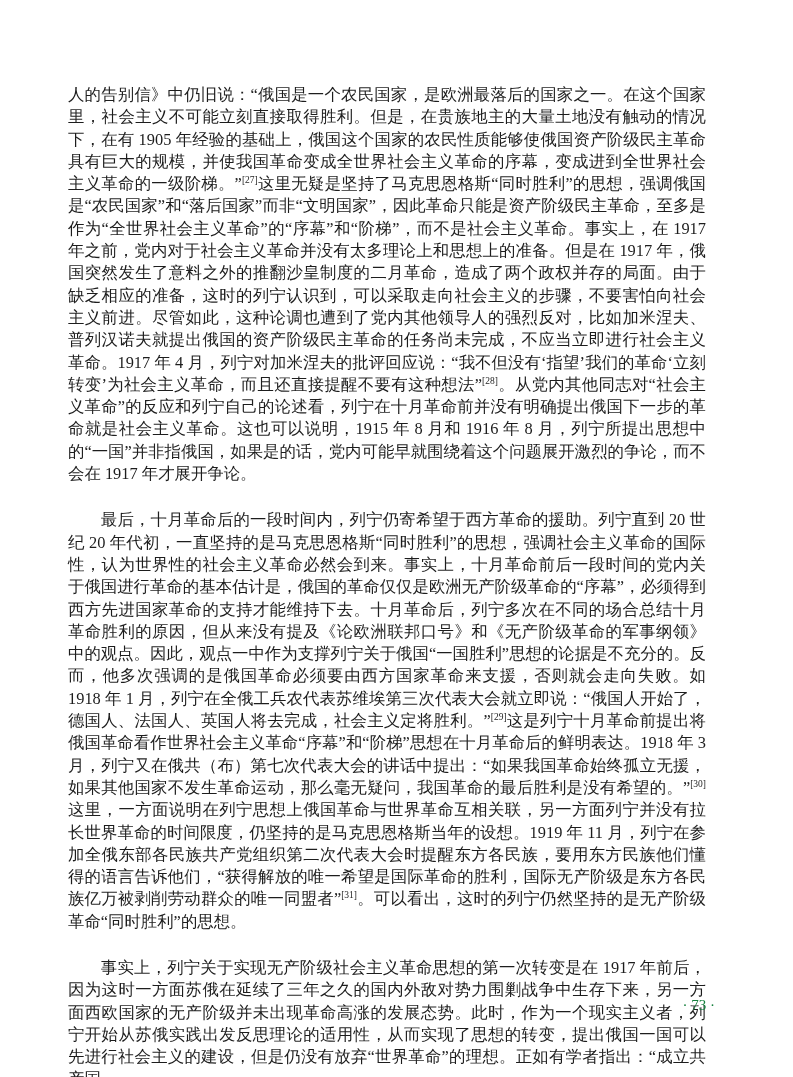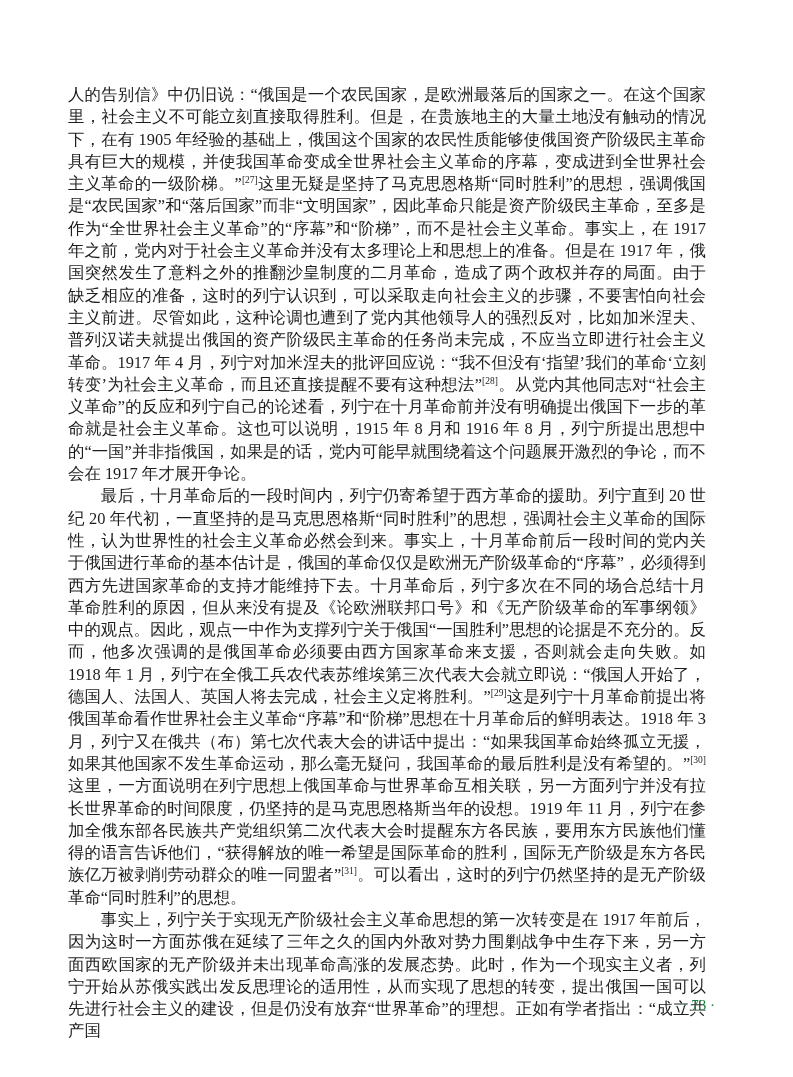--- a/index.html
+++ b/index.html
@@ -25,20 +25,21 @@
     line-height: 22.3px;
     text-align: justify;
     letter-spacing: 0;
   }
   .para {
     margin: 0;
     padding: 0;
   }
   .para.indent {
     text-indent: 2em;
+    margin-top: 24px;
   }
   .para sup {
     font-size: 9.5px;
     line-height: 0;
     vertical-align: super;
   }
   .page-number {
     position: absolute;
     right: 78px;
     top: 995px;

